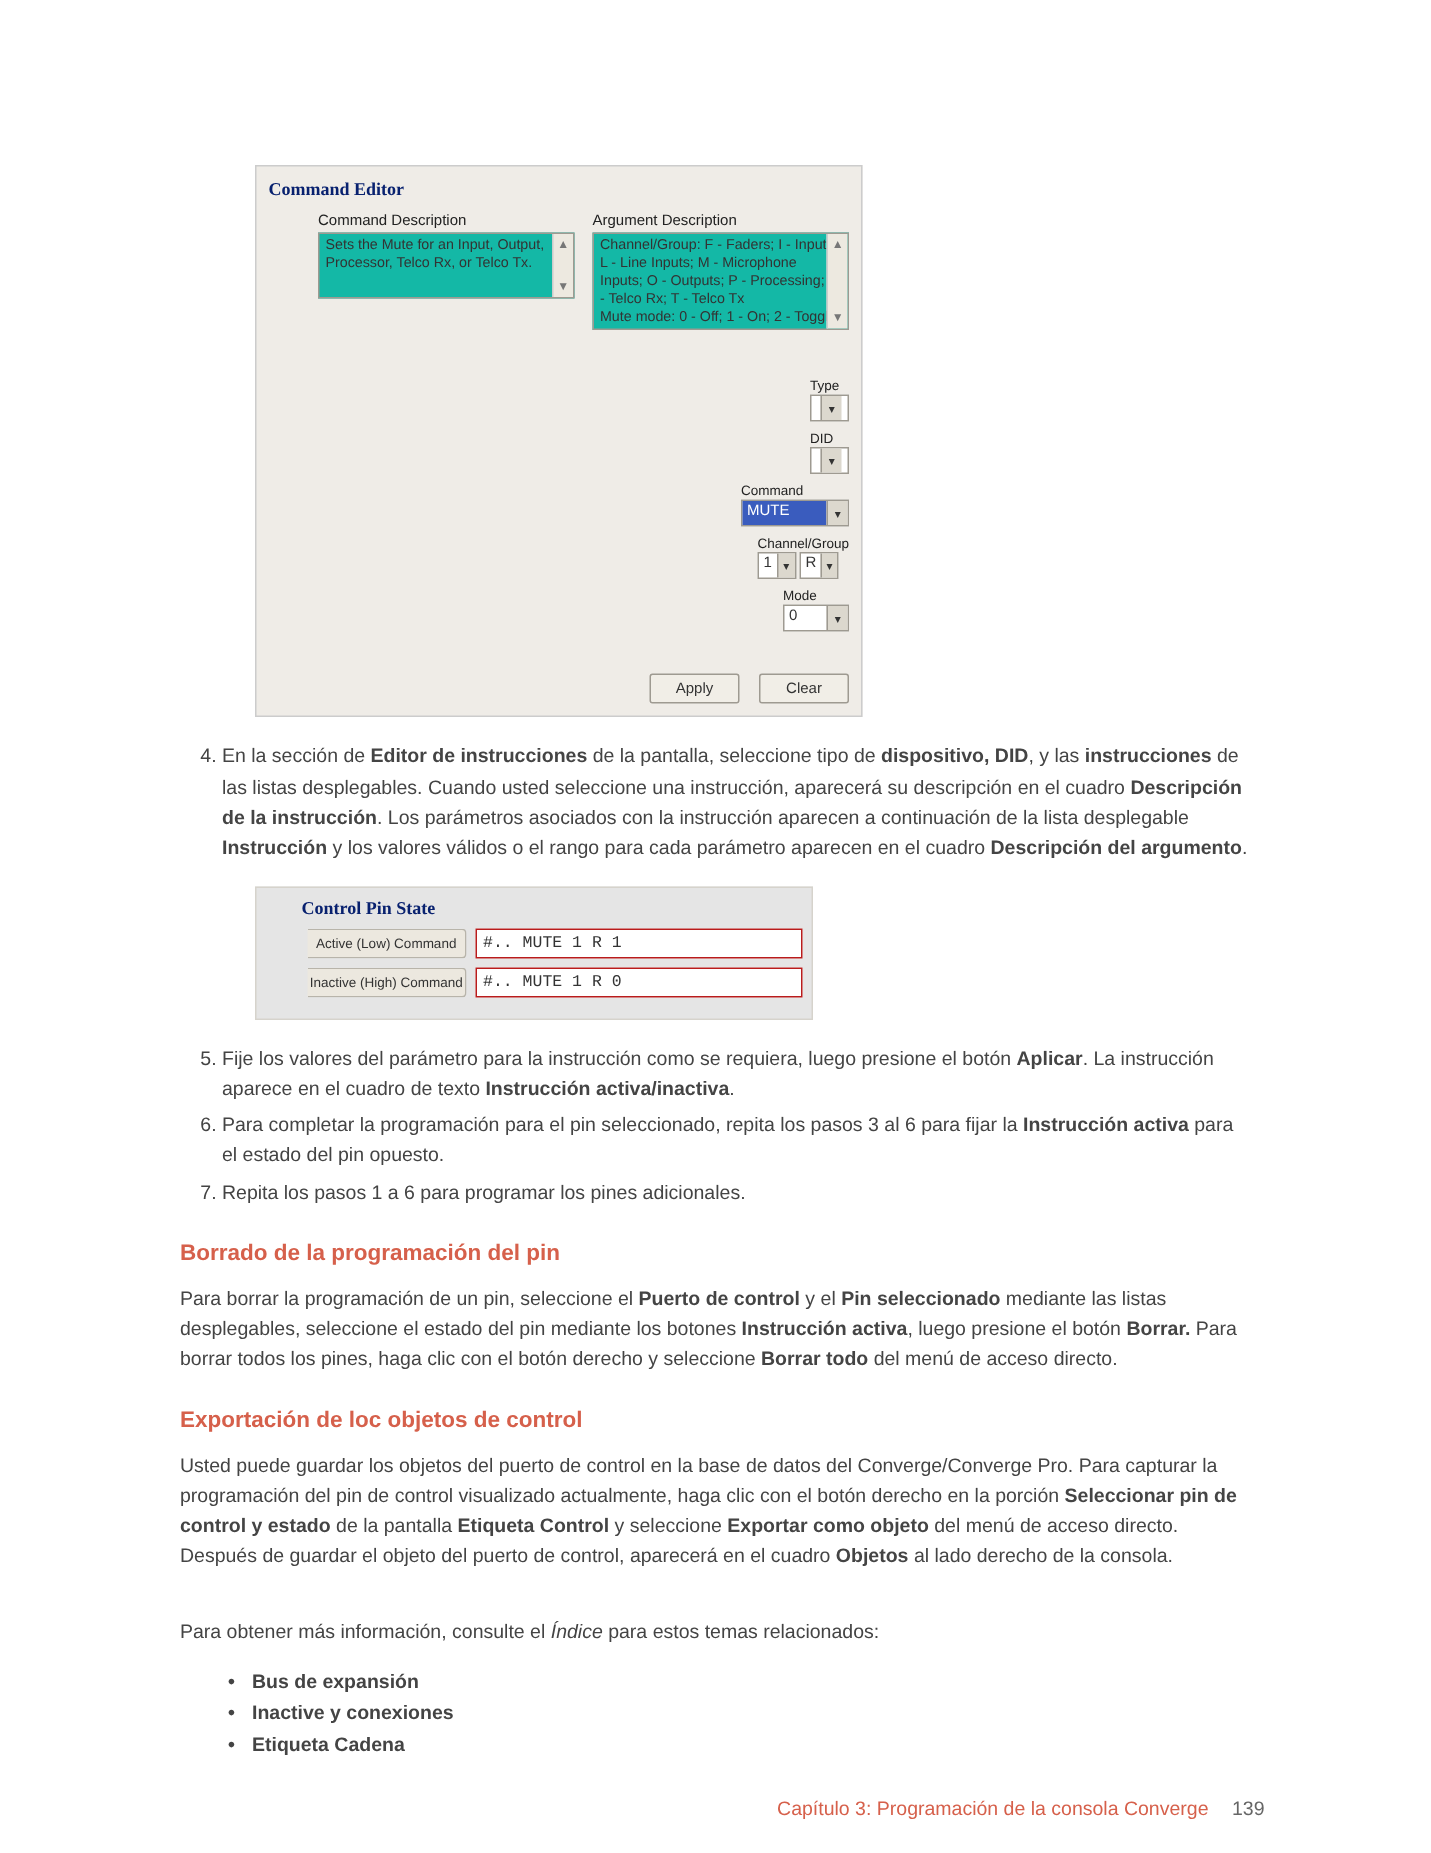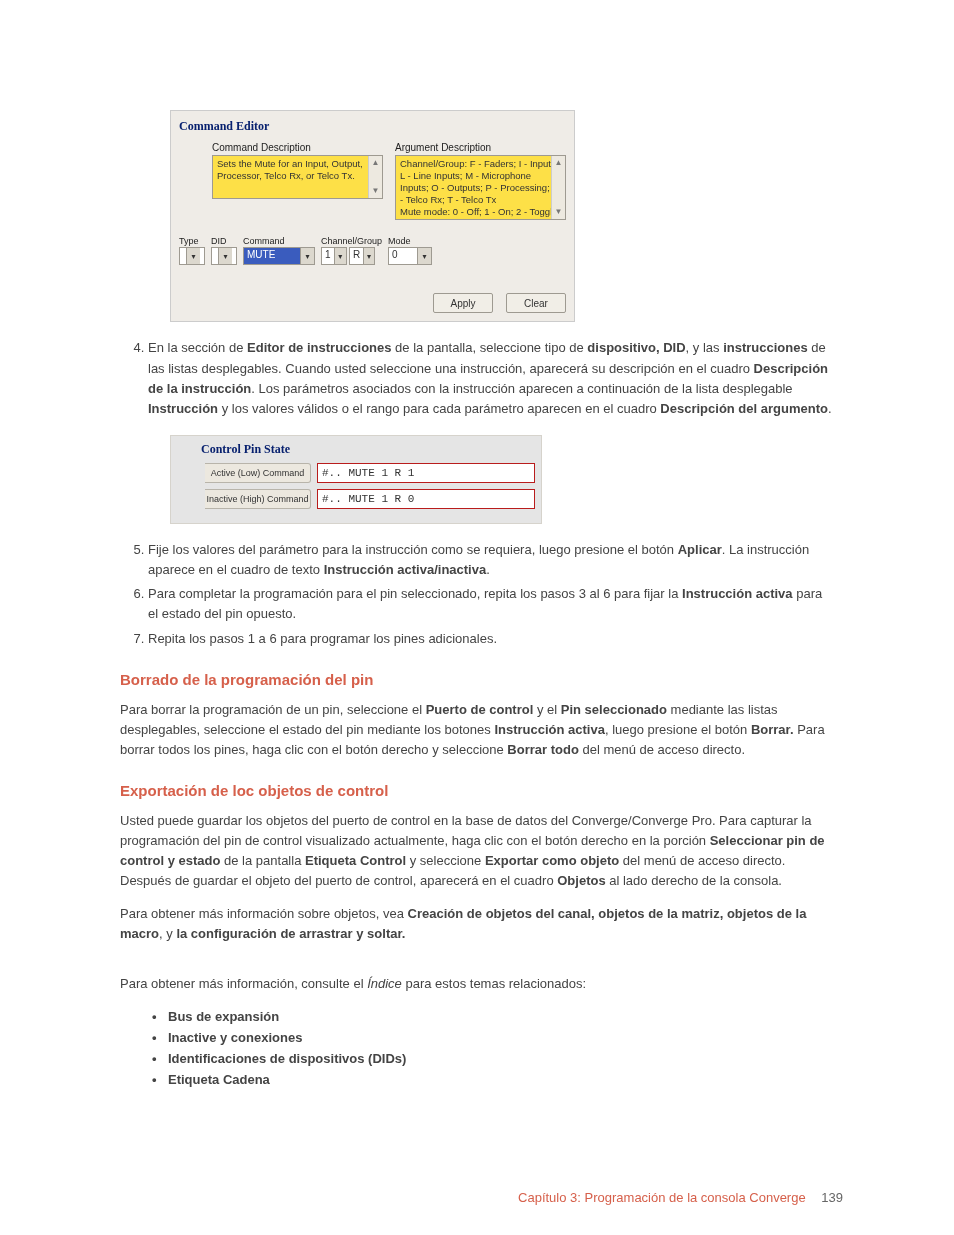--- a/index.html
+++ b/index.html
@@ -80,39 +80,39 @@
     font-family: 'Times New Roman', serif;
     font-weight: 700;
     font-size: 12px;
     color: #08216F;
     margin-bottom: 8px;
   }
   .cmded .row { display:flex; gap:12px;padding-left:33px; }
   .cmded .col { flex:1; }
   .cmded .lbl { font-size: 10px; color: #222; margin-bottom:2px; }
   .cmded .txtarea {
-    background: #fde047;
+    background: #14b8a6;
     border: 1px solid #9E9A91;
     min-height: 44px;
     padding: 2px 4px;
     position: relative;
     font-size: 9.5px;
     line-height: 1.25;
   }
   .cmded .scroll {
     position: absolute; right:0; top:0; bottom:0; width:14px;
     background: #EDE9E0;
     border-left:1px solid #ccc;
     display:flex; flex-direction:column; justify-content:space-between;
   }
   .cmded .scroll .a {
     height:14px; display:flex; align-items:center; justify-content:center;
     font-size:8px; color:#777;
   }
-  .cmded .fields { display:flex; gap:6px; margin-top:16px; align-items:flex-end; }
+  .cmded .fields { display:flex; gap:6px; margin-top:32px; align-items:flex-end;flex-direction:column; }
   .cmded .fld .fl { font-size:9px; color:#222; margin-bottom:1px; }
   .cmded .dd {
     display:flex; align-items:stretch; height:18px;
     border:1px solid #9E9A91; background:#fff;
   }
   .cmded .dd .val { padding:1px 3px; font-size:10px; }
   .cmded .dd .car {
     width:14px; background:#DCD8CE; border-left:1px solid #9E9A91;
     display:flex; align-items:center; justify-content:center; font-size:8px; color:#333;
   }
@@ -265,32 +265,28 @@
 
     <h3 class="sec">Borrado de la programación del pin</h3>
     <p class="body">
       <span>Para borrar la programación de un pin, seleccione el </span><b>Puerto de control</b><span> y el </span><b>Pin seleccionado</b><span> mediante las listas desplegables, seleccione el estado del pin mediante los botones </span><b>Instrucción activa</b><span>, luego presione el botón </span><b>Borrar.</b><span> Para borrar todos los pines, haga clic con el botón derecho y seleccione </span><b>Borrar todo</b><span> del menú de acceso directo.</span>
     </p>
 
     <h3 class="sec">Exportación de loc objetos de control</h3>
     <p class="body">
       <span>Usted puede guardar los objetos del puerto de control en la base de datos del Converge/Converge Pro. Para capturar la programación del pin de control visualizado actualmente, haga clic con el botón derecho en la porción </span><b>Seleccionar pin de control y estado</b><span> de la pantalla </span><b>Etiqueta Control</b><span> y seleccione </span><b>Exportar como objeto</b><span> del menú de acceso directo. Después de guardar el objeto del puerto de control, aparecerá en el cuadro </span><b>Objetos</b><span> al lado derecho de la consola.</span>
     </p>
-    <p class="body">
-      <span>Para obtener más información sobre objetos, vea </span><b>Creación de objetos del canal, objetos de la matriz, objetos de la macro</b><span>, y </span><b>la configuración de arrastrar y soltar.</b>
-    </p>
 
     <p class="body" style="margin-top:30px">
       <span>Para obtener más información, consulte el </span><span class="it">Índice</span><span> para estos temas relacionados:</span>
     </p>
 
     <ul class="bullets">
       <li>Bus de expansión</li>
       <li>Inactive y conexiones</li>
-      <li>Identificaciones de dispositivos (DIDs)</li>
       <li>Etiqueta Cadena</li>
     </ul>
 
   </div>
 
   <div class="footer">
     <span>Capítulo 3: Programación de la consola Converge</span>
     <span class="pn">139</span>
   </div>
 </div>

